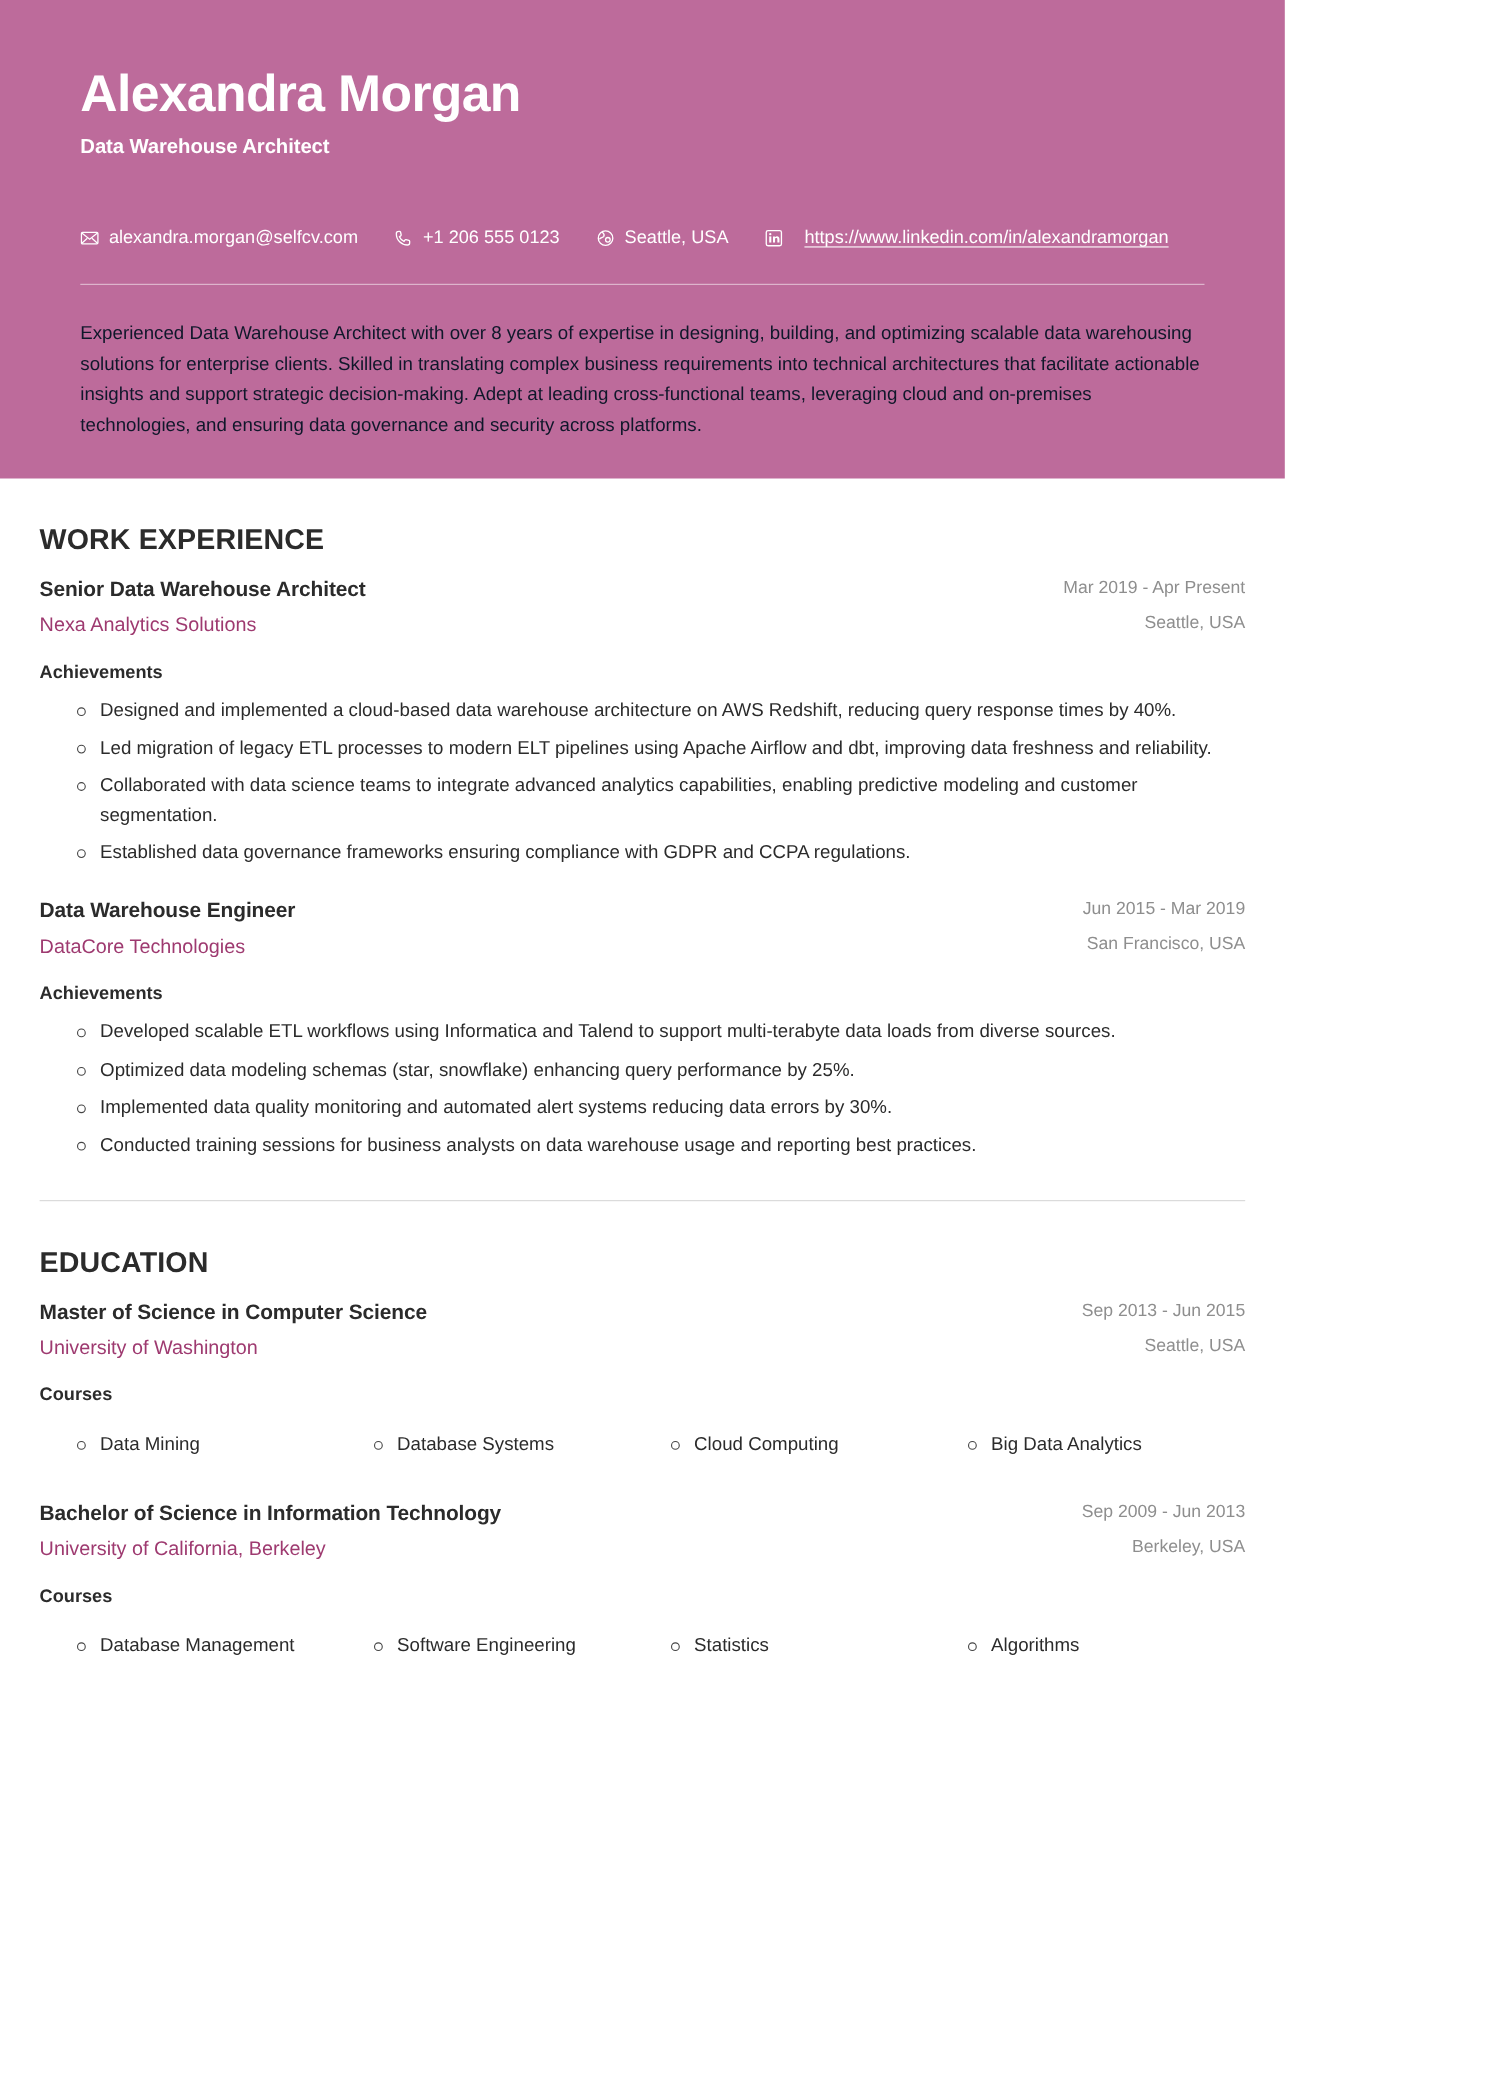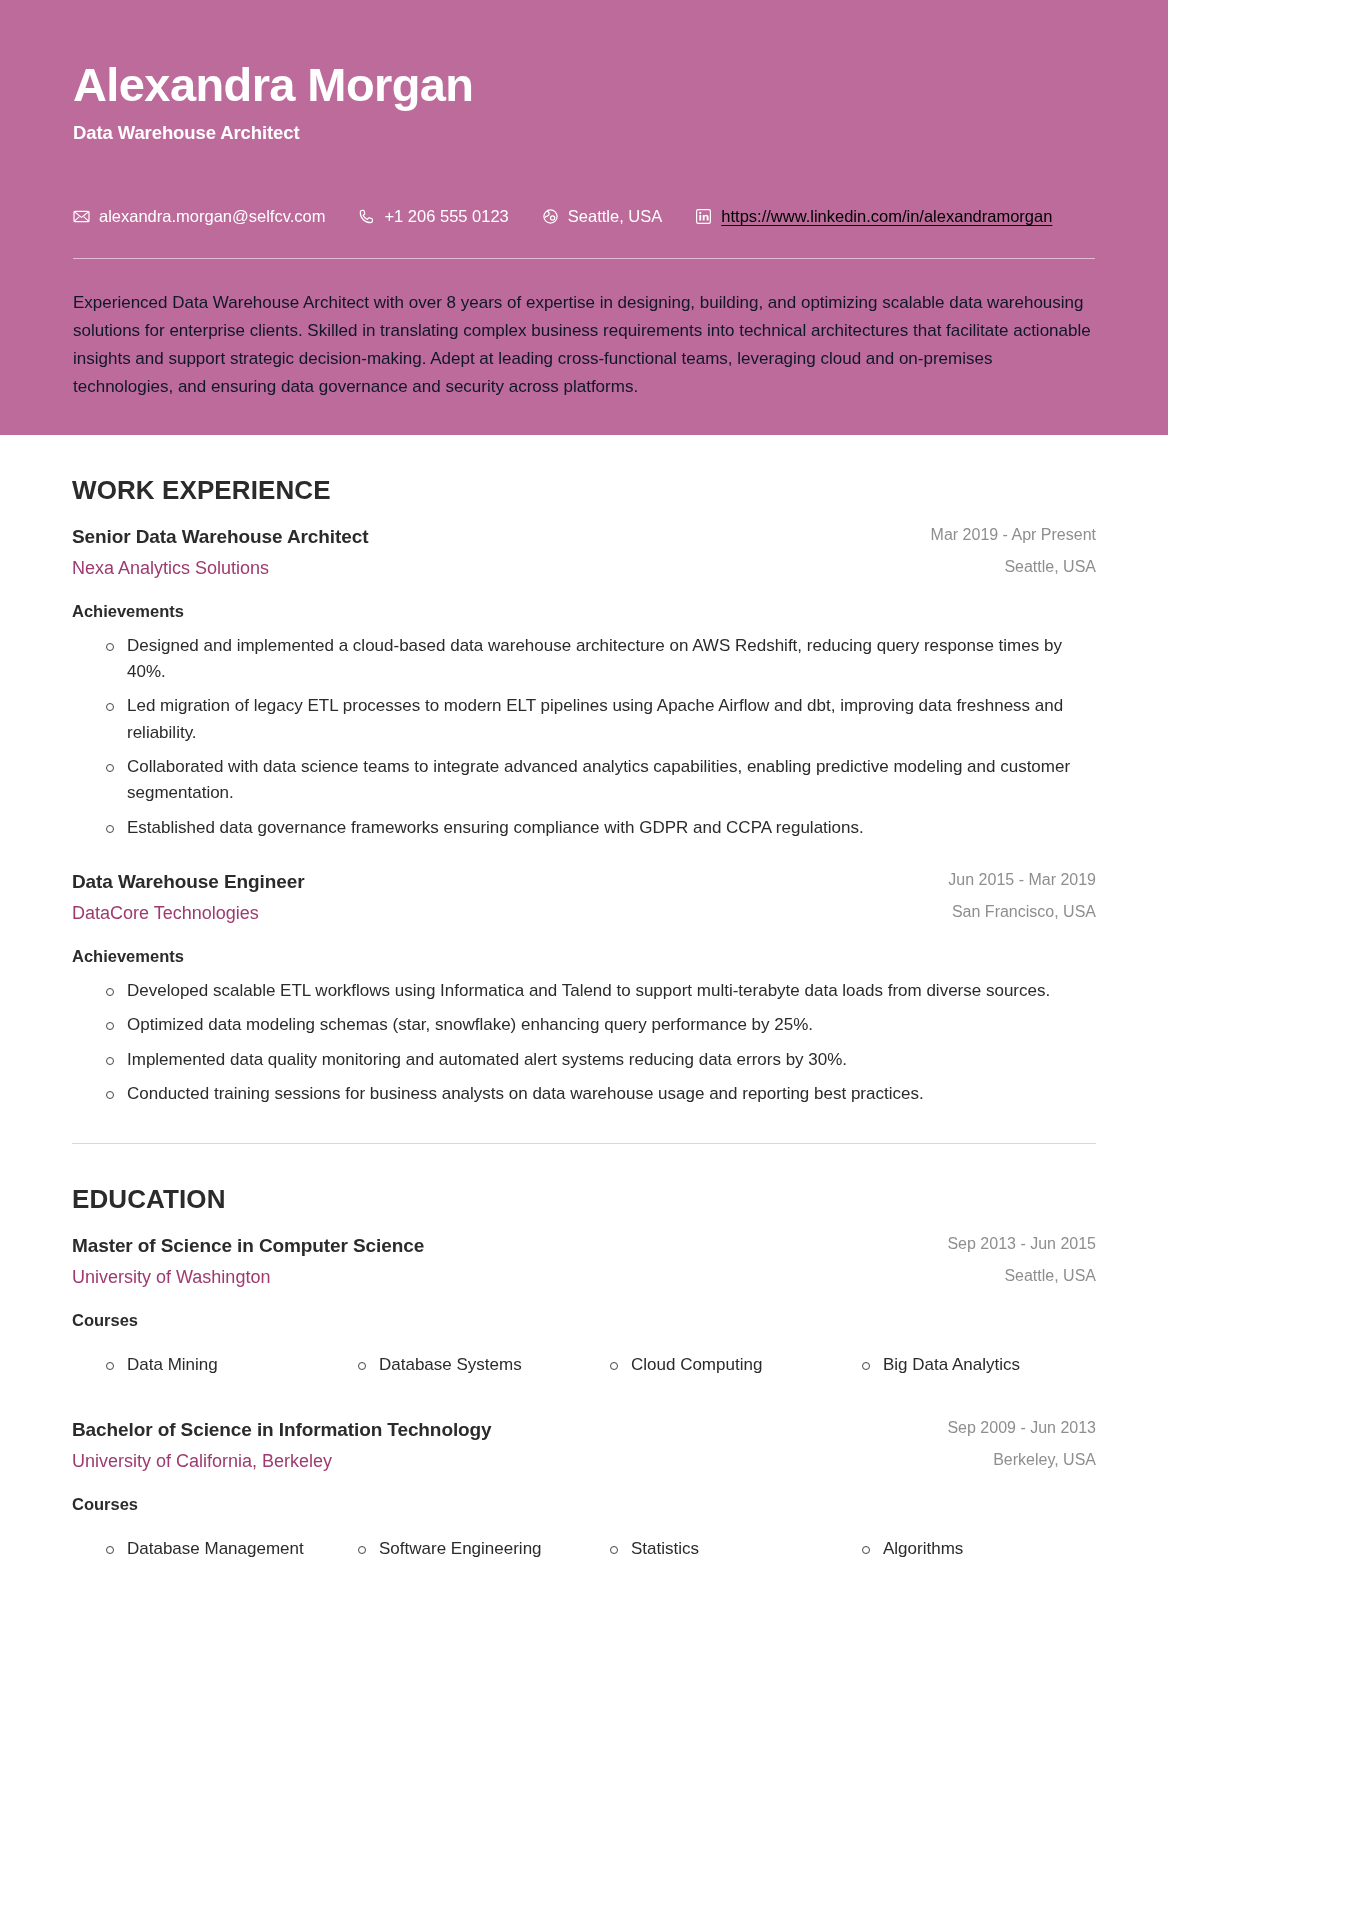--- a/index.html
+++ b/index.html
@@ -63,41 +63,42 @@
     align-items: center;
     justify-content: center;
     width: 17px;
     height: 17px;
     flex: 0 0 auto;
   }
 
   .contact-item .ico svg { display: block; }
 
   .contact-link {
-    color: #000000;
+    color: #ffffff;
     text-underline-offset: 3px;
+    margin-left: 10px;
   }
 
   .header-rule {
     height: 1px;
     background: rgba(255,255,255,0.55);
     margin-top: 32px;
   }
 
   .summary {
     color: #0f172a;
     font-size: 17px;
     line-height: 1.64;
     margin-top: 30px;
     max-width: 1205px;
   }
 
   
   .body-wrap {
-    padding: 0 72px;
+    padding: 0 36px;
   }
 
   .section {
     padding-top: 40px;
   }
 
   .section-title {
     font-size: 26px;
     font-weight: 700;
     color: #2b2b2b;

